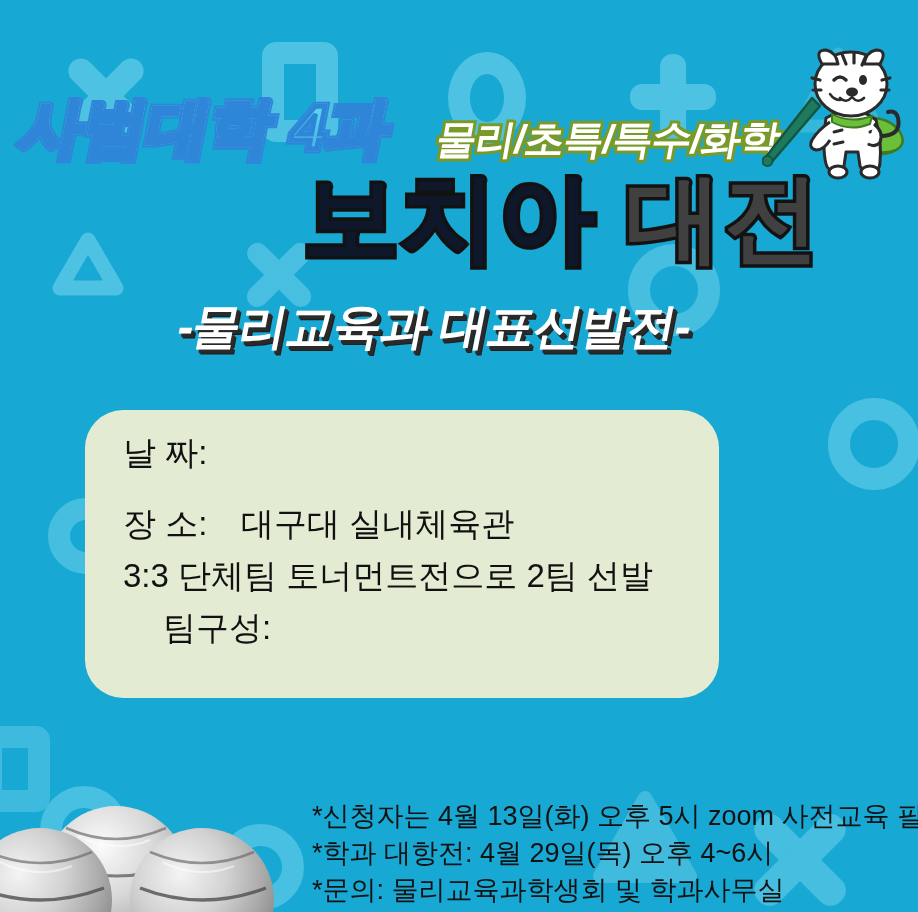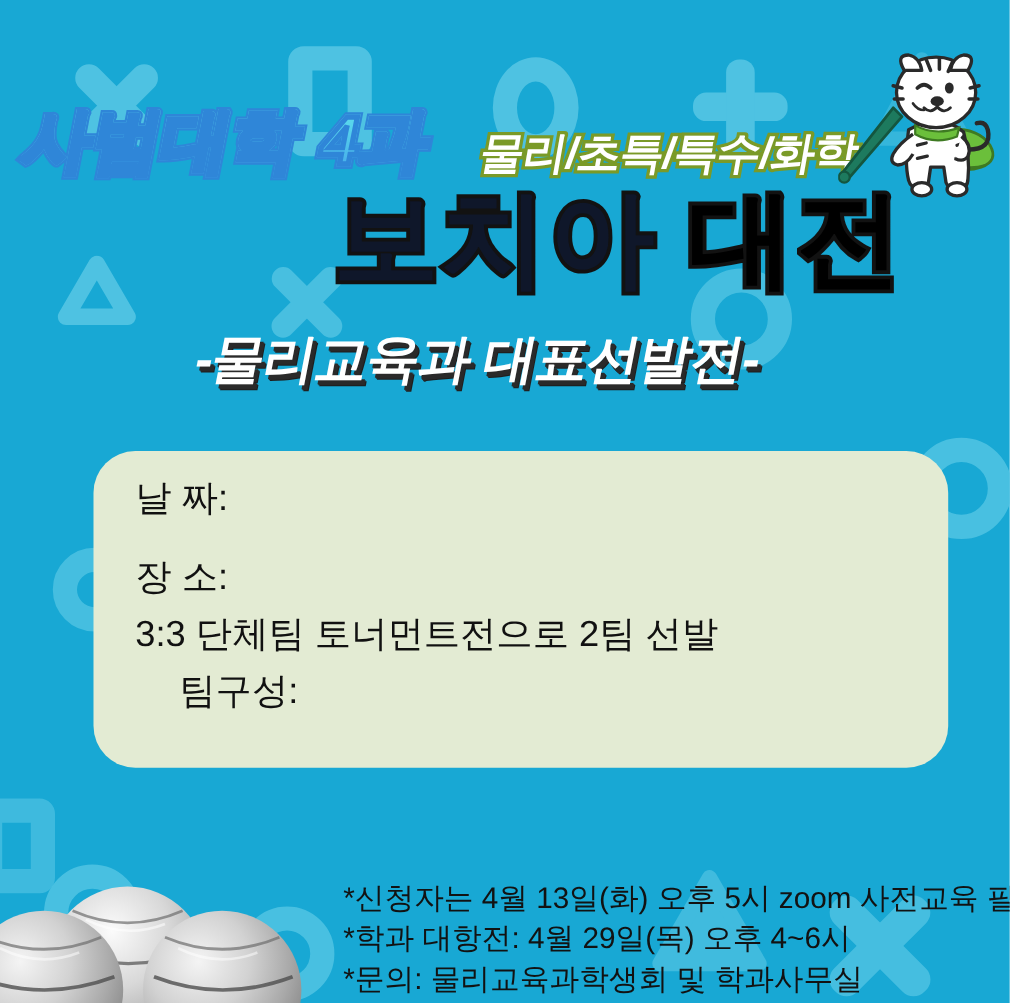--- a/index.html
+++ b/index.html
@@ -141,21 +141,21 @@
     letter-spacing: 2px;
     white-space: nowrap;
     line-height: 1.05;
   }
   .txt-main .w1 {
     color: #0f172a;
     -webkit-text-stroke: 7px #121212;
     paint-order: stroke fill;
   }
   .txt-main .w2 {
-    color: #000000;
+    color: #404040;
     -webkit-text-stroke: 7px #121212;
     paint-order: stroke fill;
   }
 
   .txt-tagline {
     position: absolute;
     left: 178px;
     top: 295px;
     font-size: 48px;
     font-weight: 700;
@@ -167,21 +167,21 @@
       4px 4px 0 #2a2a2a,
       5px 5px 0 #1e1e1e;
     white-space: nowrap;
   }
 
   
   #info-card {
     position: absolute;
     left: 85px;
     top: 410px;
-    width: 777px;
+    width: 634px;
     height: 288px;
     background: #e3ebd3;
     border-radius: 38px;
     z-index: 5;
     box-sizing: border-box;
     padding: 26px 0 0 38px;
   }
   .info-row {
     display: flex;
     align-items: baseline;
@@ -361,20 +361,21 @@
 
     <div class="info-row">
       <span class="info-label">날   짜:</span>
     </div>
 
     <div class="info-row">
     </div>
 
     <div class="info-row">
       <span class="info-label">장   소:</span>
+      <span class="info-value">대구대 실내체육관</span>
     </div>
 
     <div class="info-row">
       <span class="info-value">3:3 단체팀 토너먼트전으로 2팀 선발</span>
     </div>
 
     <div class="info-row">
       <span class="info-label wide">팀구성:</span>
     </div>
   </div>

